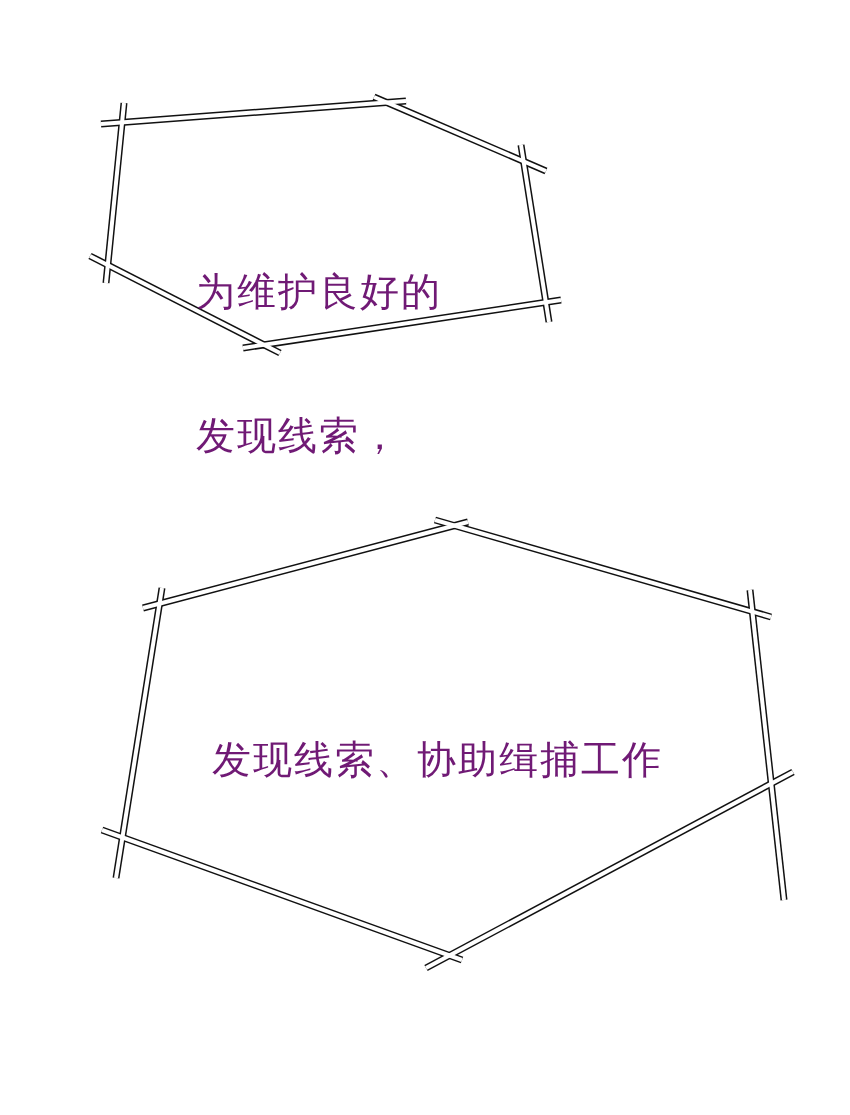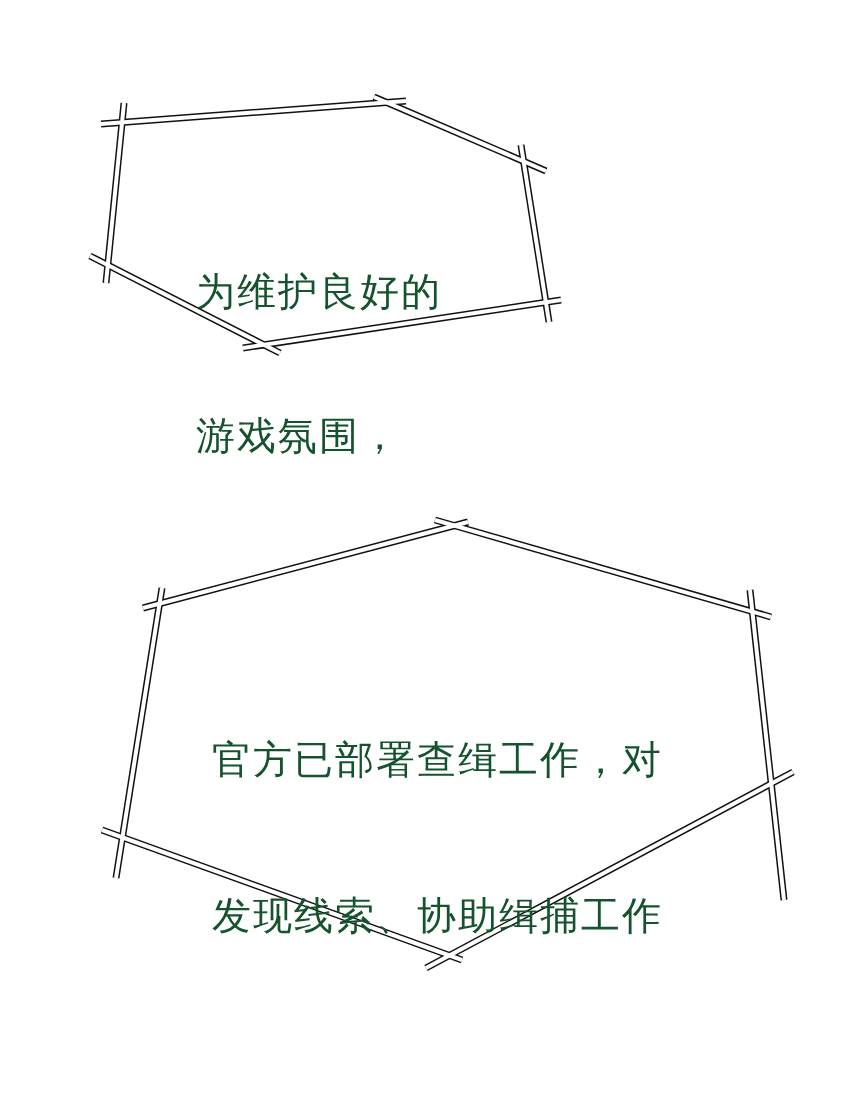--- a/index.html
+++ b/index.html
@@ -1,21 +1,21 @@
 <!DOCTYPE html>
 <html><head>
 <meta charset="utf-8">
 <style>
   html, body { margin: 0; padding: 0; background: #ffffff; }
   body { width: 850px; height: 1115px; position: relative; overflow: hidden; }
   svg.frames { position: absolute; left: 0; top: 0; width: 850px; height: 1115px; }
   .caption {
     position: absolute;
     font-family: "DejaVu Sans", sans-serif;
-    color: #14532d;
+    color: #701a75;
     font-size: 39px;
     letter-spacing: 2px;
     white-space: pre;
   }
   .caption div { display: block; }
   #cap1 { left: 196px; top: 172px; line-height: 48px; }
   #cap2 { left: 212px; top: 630px; line-height: 52px; }
 </style>
 </head>
 <body>
@@ -54,20 +54,19 @@
       <line x1="162" y1="588" x2="116" y2="878"></line>
       <line x1="750" y1="590" x2="784" y2="900"></line>
       <line x1="102" y1="830" x2="462" y2="960"></line>
       <line x1="426" y1="968" x2="793" y2="772"></line>
     </g>
   </g>
 </svg>
 
 <div id="cap1" class="caption">
   <div>为维护良好的</div>
-  <div>游戏氛围，</div>
+  <div>发现线索，</div>
 </div>
 
 <div id="cap2" class="caption">
-  <div>官方已部署查缉工作，对</div>
   <div>发现线索、协助缉捕工作</div>
   
 </div>
 
 </body></html>

